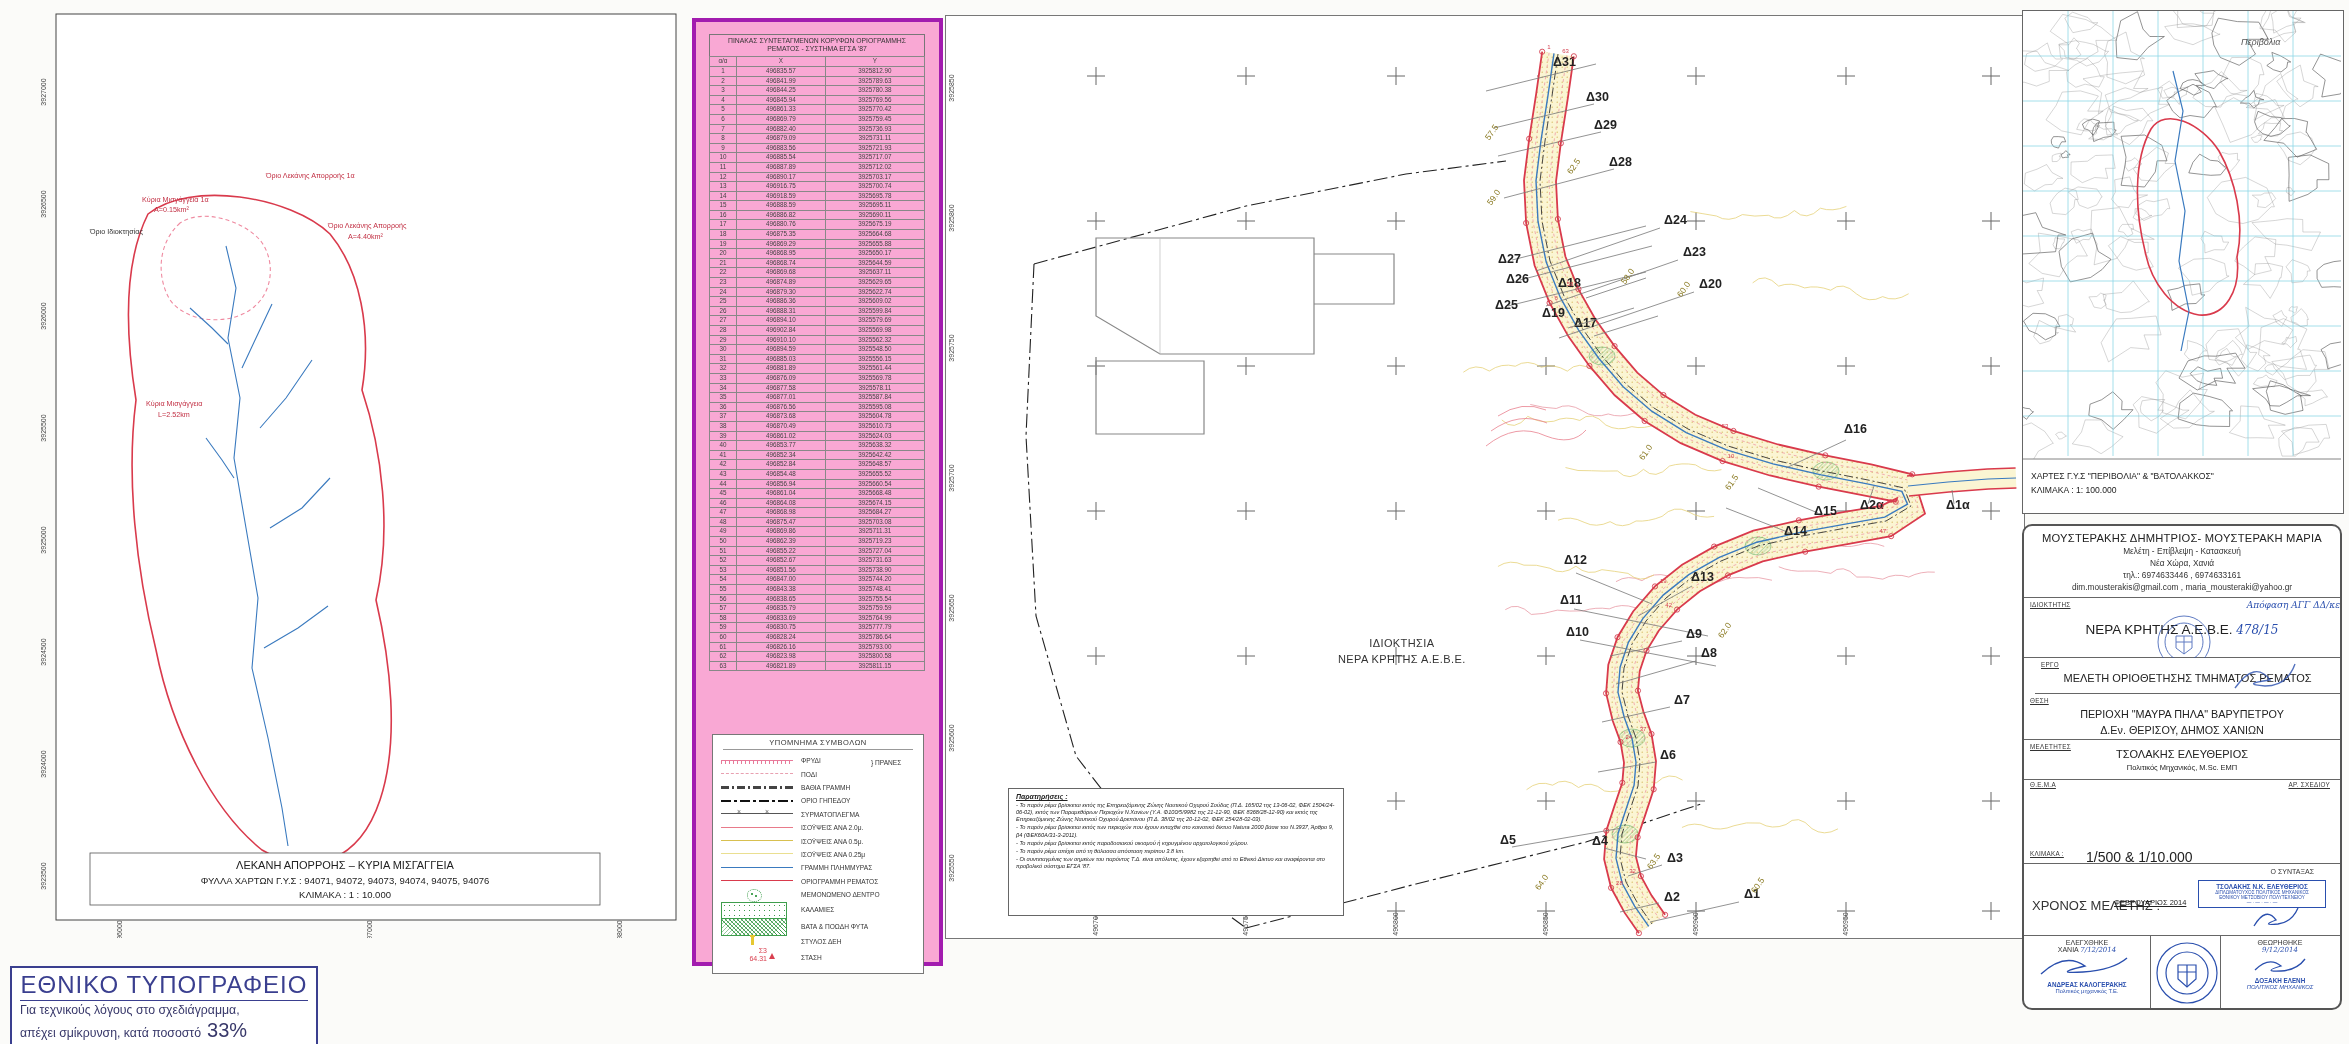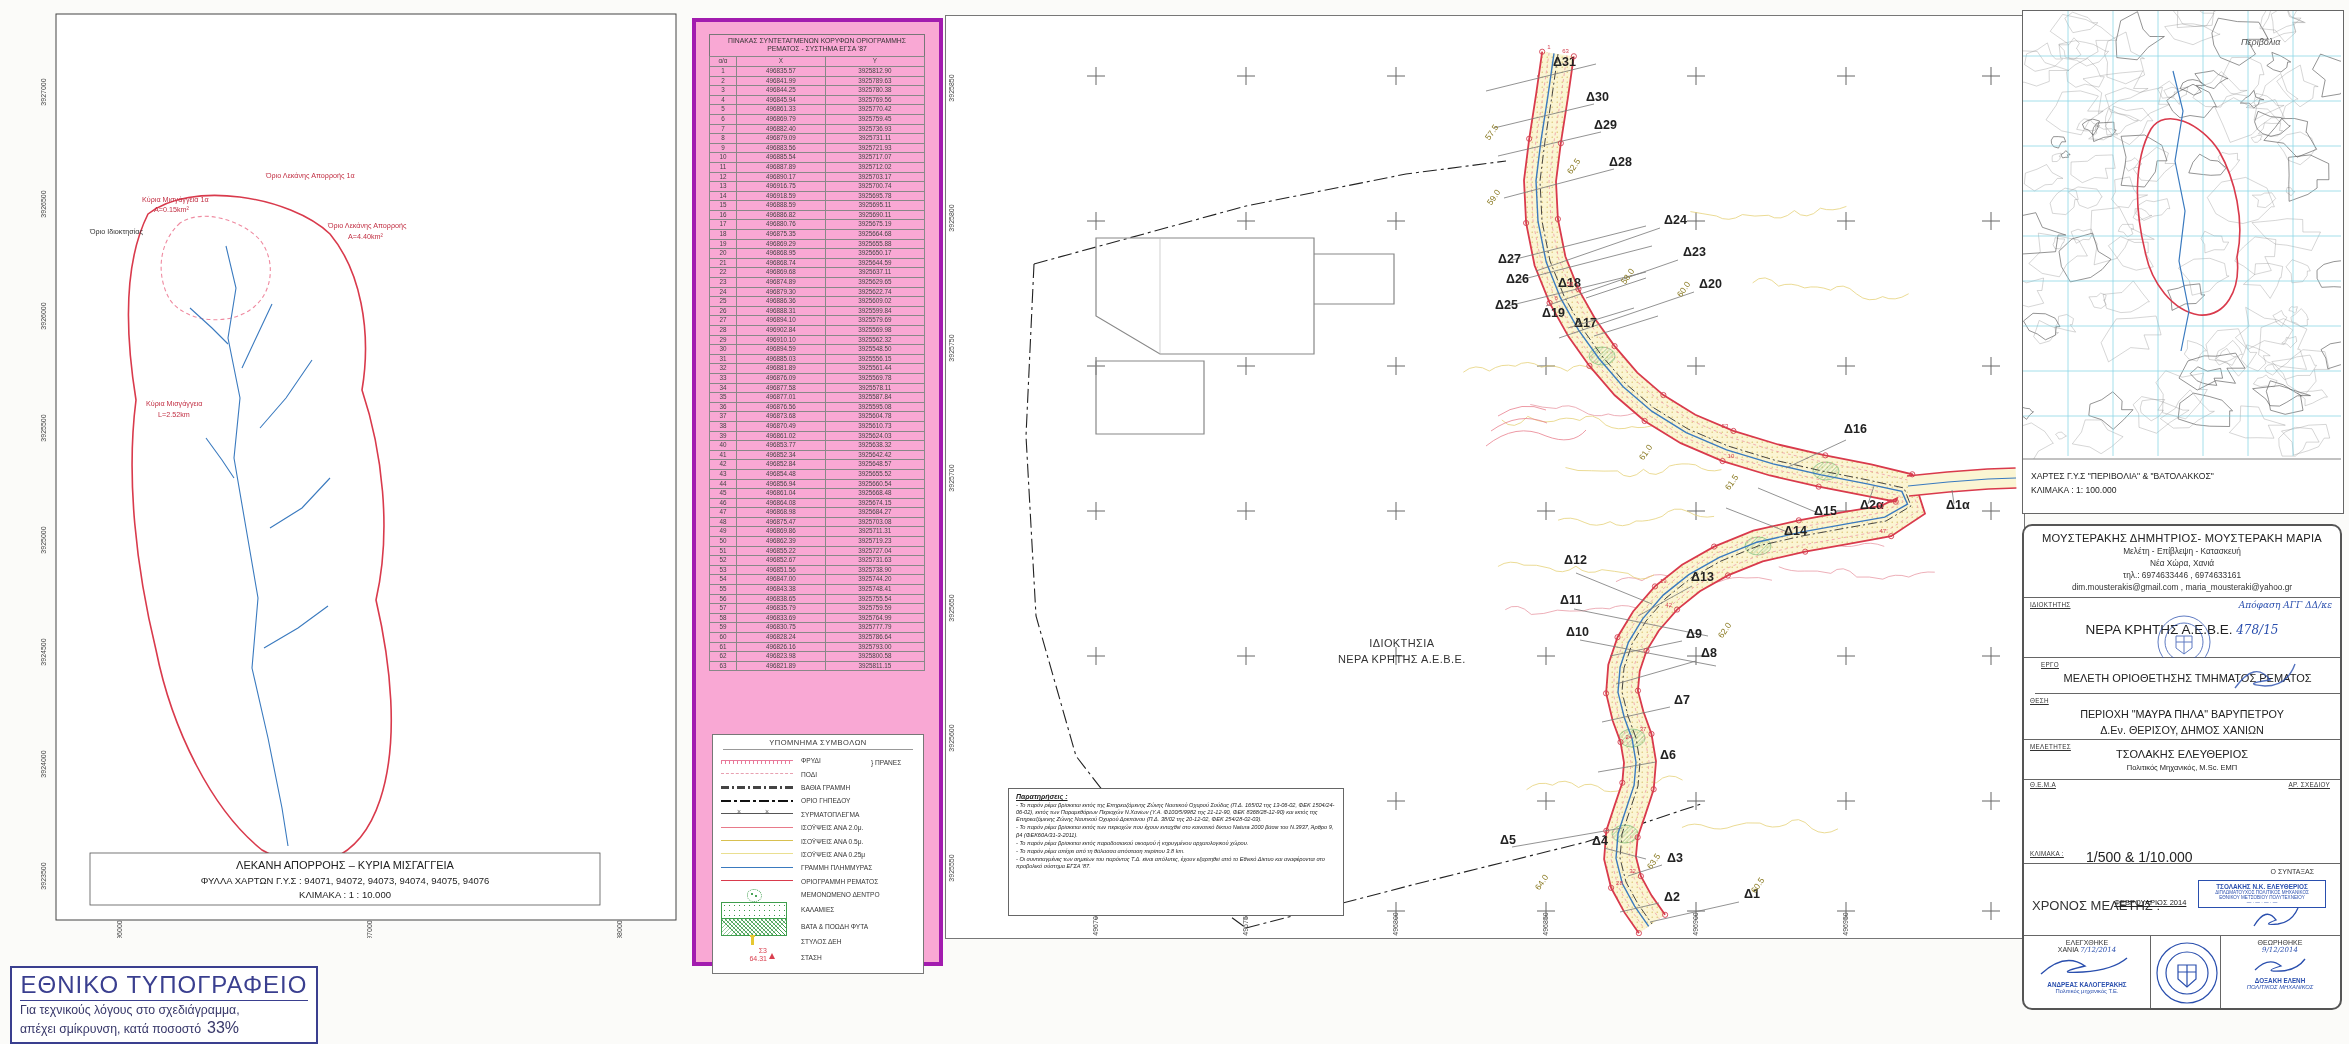--- a/index.html
+++ b/index.html
@@ -53,21 +53,21 @@
   .tb-subject .dno{position:absolute;right:0;width:100px;top:0;bottom:0;border-left:1px solid #666;}
   .tb-subject .dno div{margin-top:14px;text-align:center;font-size:16px;color:#222;}
   .vline{position:absolute;top:0;bottom:0;border-left:1px solid #666;}
   .stampbox{position:absolute;border:1.5px solid #2a4fae;color:#2a4fae;text-align:center;padding:2px 3px;background:rgba(255,255,255,.85);}
   .stampbox .s1{font-size:6.4px;font-weight:bold;}
   .stampbox .s2{font-size:4.6px;}
   
   #natstamp{position:absolute;left:10px;top:966px;width:288px;border:2px solid #3a3f8f;background:#fff;padding:3px 8px 5px;}
   #natstamp .t{font-size:24px;color:#3a3f8f;letter-spacing:1px;text-align:center;border-bottom:1.5px solid #3a3f8f;padding-bottom:1px;}
   #natstamp .l{font-size:12.3px;color:#38386a;margin-top:2px;}
-  #natstamp .pc{font-size:16px;color:#38386a;margin-left:6px;}
+  #natstamp .pc{font-size:20px;color:#38386a;margin-left:6px;}
 </style>
 </head>
 <body>
 
 <div class="sheet">
 
   <div id="panel-left" class="panel">
     <svg id="leftmap-svg" width="650" height="930" viewBox="0 0 650 930">
         <g clip-path="url(#lmclip)">
           <path d="M338.1,514.1 L338.0,518.7 L333.3,522.0 L328.0,519.1 L319.1,520.5 L319.0,514.1 L322.3,509.6 L327.5,507.7 L334.0,504.4 L339.5,508.6 L336.7,514.1 Z" fill="none" stroke="#6f6f6f" stroke-width="0.7" opacity="0.85"></path>
@@ -1203,21 +1203,21 @@
         <div class="sub">τηλ.: 6974633446  , 6974633161</div>
         <div class="sub">dim.mousterakis@gmail.com  ,  maria_mousteraki@yahoo.gr</div>
       </div>
 
       <div class="trow tb-owner">
         <span class="mini-label">ΙΔΙΟΚΤΗΤΗΣ</span>
         <div class="center-val" style="top:24px;font-size:13.5px;">
           <span>ΝΕΡΑ ΚΡΗΤΗΣ Α.Ε.Β.Ε.</span>
           <span class="hw" style="font-size:12px;">478/15</span>
         </div>
-        <div class="hw" style="position:absolute;right:8px;top:2px;font-size:9px;">Απόφαση ΑΓΓ ΔΔ/κε</div>
+        <div class="hw" style="position:absolute;right:0;top:2px;font-size:9px;">Απόφαση ΑΓΓ ΔΔ/κε</div>
         <svg width="318" height="60" style="position:absolute;left:0;top:0;opacity:.75;">
           <g stroke="#2a4fae" fill="none" stroke-width="1">
             <circle cx="160" cy="44" r="26"></circle>
               <circle cx="160" cy="44" r="19"></circle>
             <path d="M152,38 h16 v12 l-8,6 l-8,-6 z" stroke-width="1"></path>
             <path d="M160,38 v18 M152,44 h16" stroke-width="1"></path>
           </g>
         </svg>
       </div>
 

